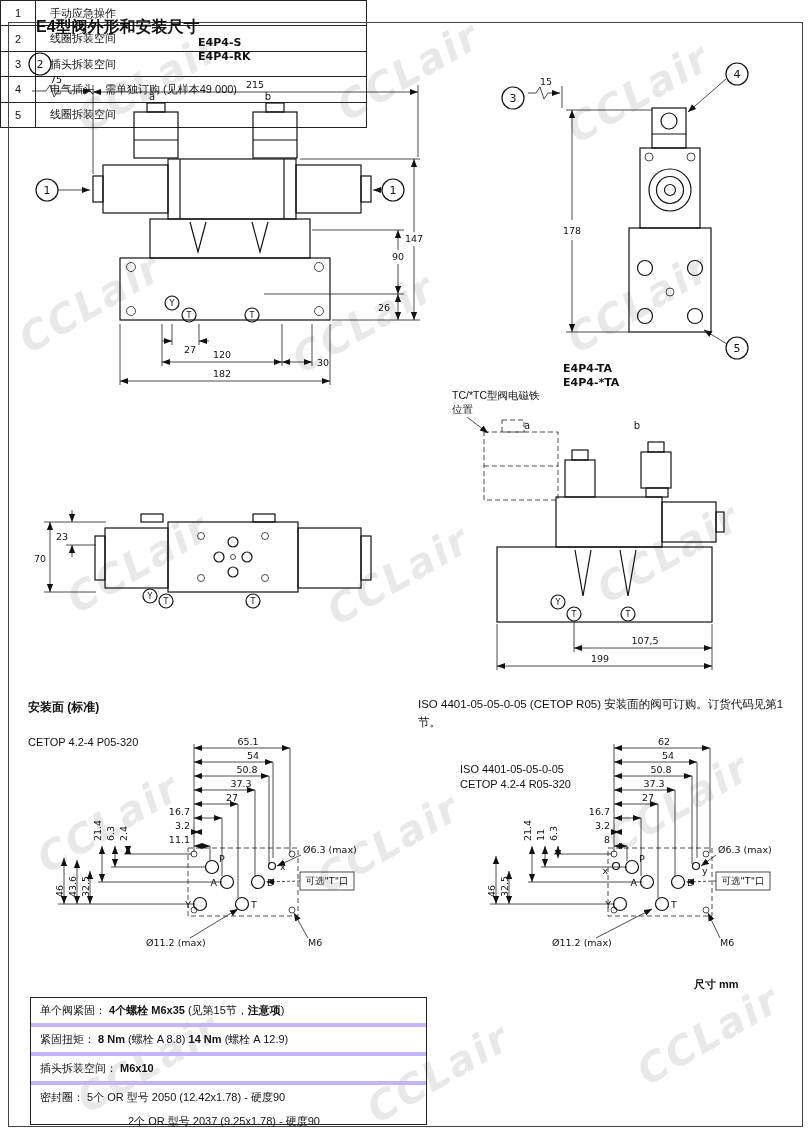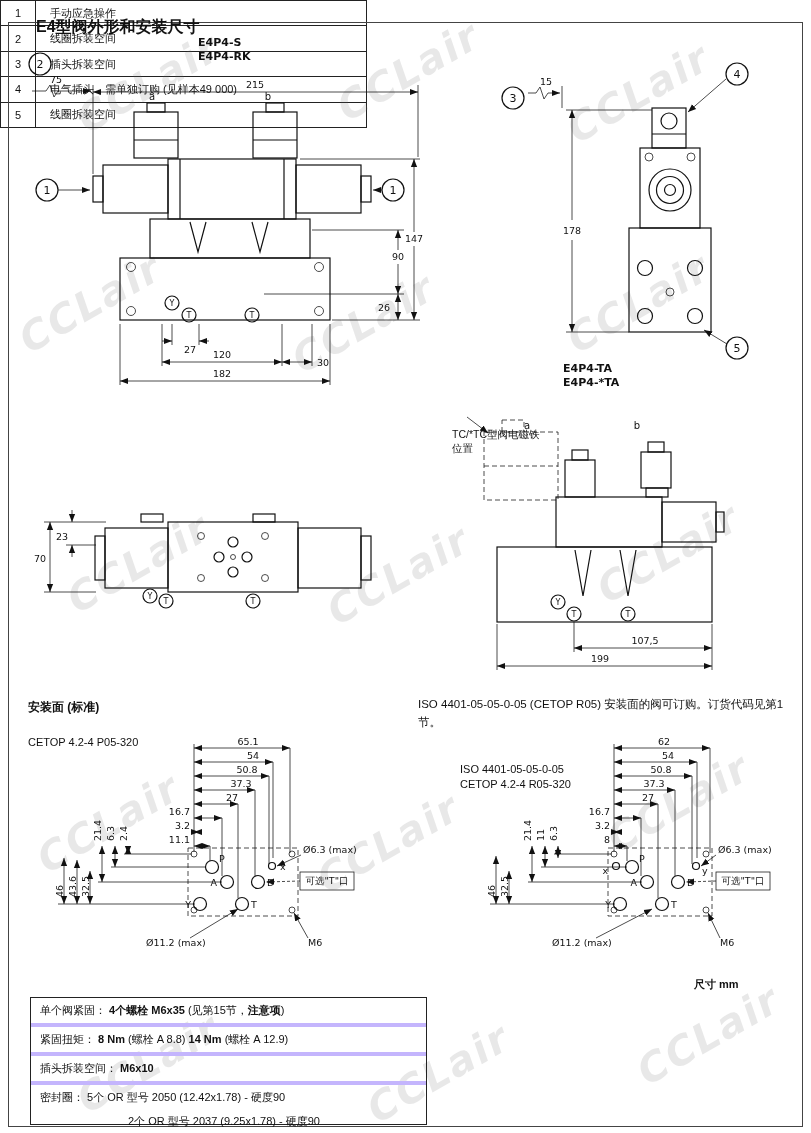--- a/index.html
+++ b/index.html
@@ -23,21 +23,21 @@
   .pt{font-size:8px;text-anchor:middle;}
   .bl{font-size:11px;text-anchor:middle;}
   .mid{text-anchor:middle;}
   .end{text-anchor:end;}
   .htext{position:absolute;z-index:3;}
   #ml-heading{left:28px;top:699px;font-size:12px;font-weight:bold;}
   #ml-sub{left:28px;top:736px;font-size:11px;}
   #mr-intro{left:418px;top:696px;width:374px;font-size:11.5px;line-height:1.55;}
   #mr-h1{left:460px;top:763px;font-size:11px;text-align:right;}
   #mr-h2{left:460px;top:778px;font-size:11px;}
-  #ta-note{left:452px;top:388px;width:88px;font-size:10.5px;line-height:1.35;margin-top:39px;}
+  #ta-note{left:452px;top:388px;width:88px;font-size:10.5px;line-height:1.35;}
   #units{left:694px;top:977px;font-size:11px;font-weight:bold;}
   #notes-table{left:30px;top:997px;width:395px;height:126px;border:1px solid #222;
                font-size:11px;z-index:3;background:transparent;}
   .nrow{border-bottom:4px solid #c4b5fd;height:25px;line-height:25px;padding-left:9px;white-space:nowrap;}
   .nrow4{height:auto;border-bottom:none;padding-left:9px;line-height:24px;white-space:nowrap;}
   .nrow4 .l2{padding-left:88px;}
   .b{font-weight:bold;}
   #legend-table{left:425px;top:997px;width:365px;height:126px;border:1px solid #222;
                 display:flex;flex-direction:column;font-size:11px;z-index:3;}
   .lrow{flex:1;display:flex;border-bottom:1px solid #222;}

